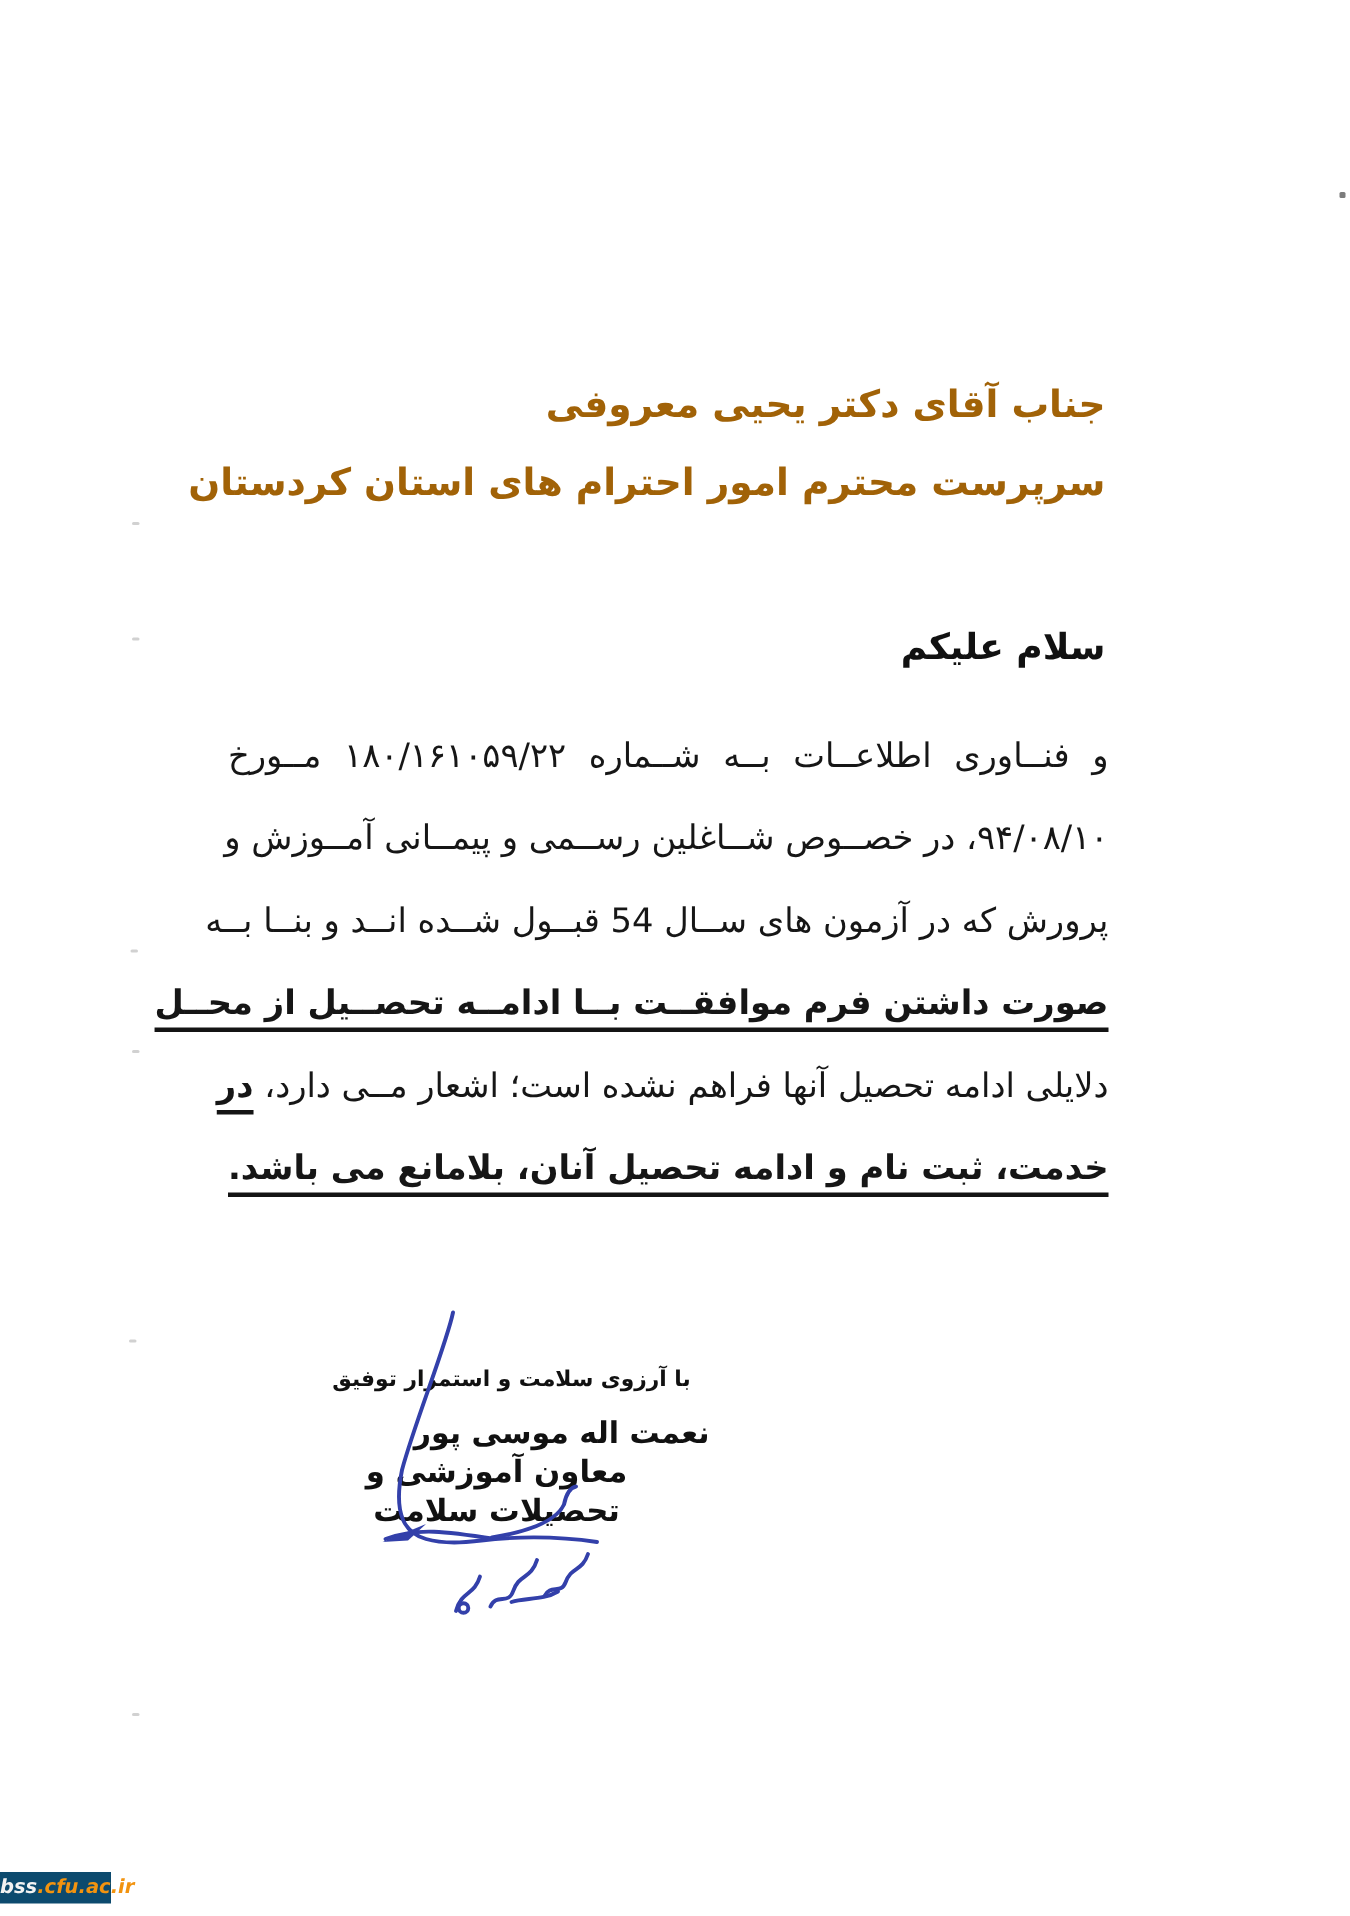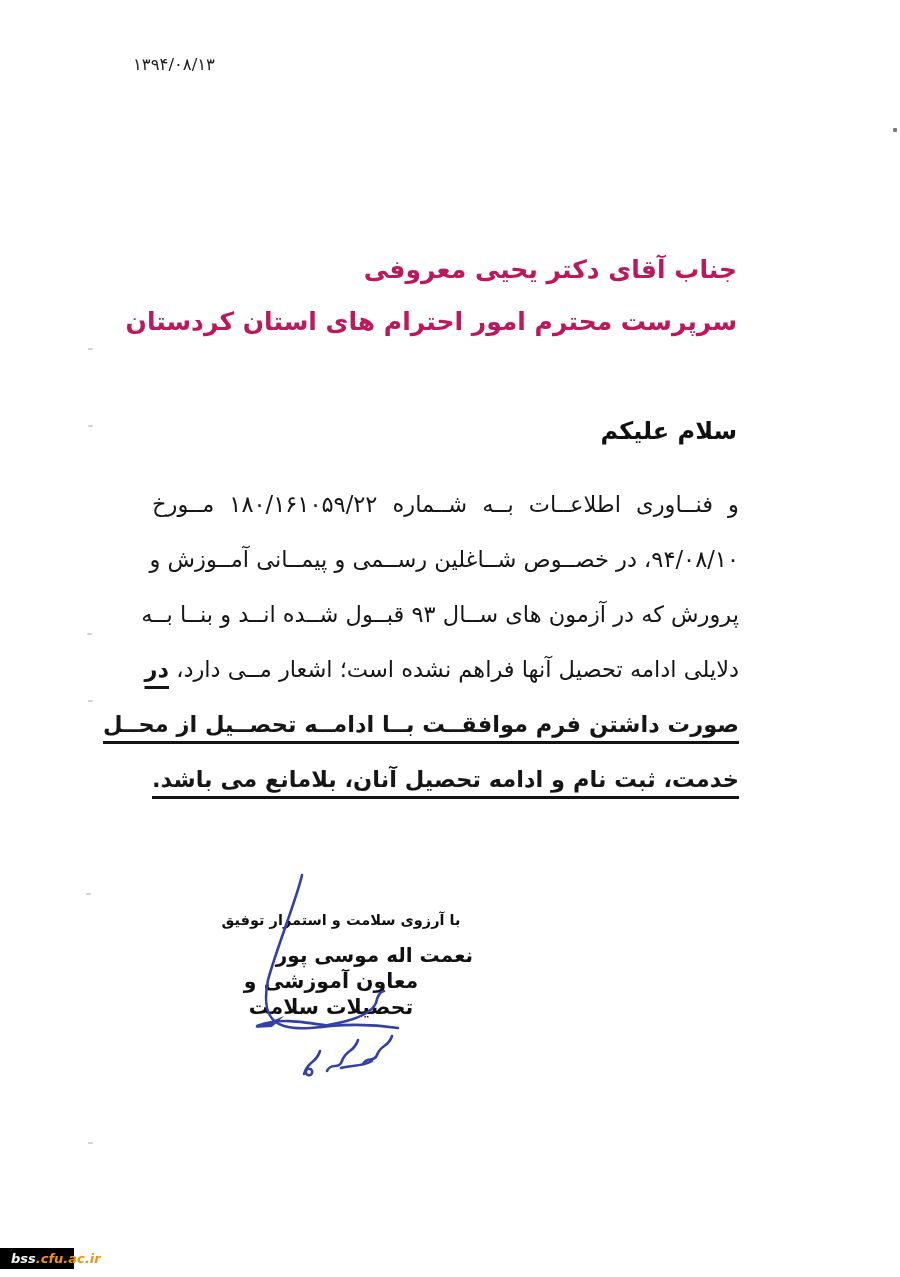--- a/index.html
+++ b/index.html
@@ -15,21 +15,21 @@
   .meta{
     position:absolute;top:50px;left:55px;width:160px;
     direction:rtl;text-align:right;
     font-size:16.5px;line-height:29px;color:#222;font-weight:400;
   }
 
   
   .recipient{
     position:absolute;top:244px;right:163px;
     direction:rtl;text-align:right;
-    font-weight:700;font-size:25px;line-height:52px;color:#be185d;
+    font-weight:700;font-size:25px;line-height:52px;color:#a16207;
   }
 
   
   .salutation{
     position:absolute;top:417px;right:163px;
     font-weight:700;font-size:24px;color:#111;
   }
 
   
   .body-text{
@@ -67,55 +67,54 @@
 
   
   .ink{
     position:absolute;left:200px;top:865px;width:300px;height:230px;
     z-index:5;pointer-events:none;
   }
 
   
   .watermark{
     position:absolute;left:0;top:1248px;height:21px;width:74px;
-    background:#000000;
+    background:#0c4a6e;
     display:flex;align-items:center;
-    direction:ltr;padding-left:11px;box-sizing:border-box;
+    direction:ltr;padding-left:0;box-sizing:border-box;
     font-style:italic;font-weight:700;font-size:13px;
     font-family:"DejaVu Sans","Liberation Sans",sans-serif;
     white-space:nowrap;
   }
   .watermark .wm-prefix{color:#f2f2f2;}
   .watermark .wm-suffix{color:#f2930f;}
 
   
   .speck{position:absolute;background:#9a9a9a;opacity:.45;border-radius:1px;}
 </style>
 </head>
 <body>
 
 <div class="page">
 
   <div class="meta">
-    <div>۱۳۹۴/۰۸/۱۳</div>
   </div>
 
   <div class="recipient">
     <div>جناب آقای دکتر یحیی معروفی</div>
     <div>سرپرست محترم امور احترام های استان کردستان</div>
   </div>
 
   <div class="salutation">سلام علیکم</div>
 
   <div class="body-text">
     <div class="bline">و فنــاوری اطلاعــات بــه شــماره ۱۸۰/۱۶۱۰۵۹/۲۲ مــورخ</div>
     <div class="bline">۹۴/۰۸/۱۰، در خصــوص شــاغلین رســمی و پیمــانی آمــوزش و</div>
-    <div class="bline">پرورش که در آزمون های ســال ۹۳ قبــول شــده انــد و بنــا بــه</div>
+    <div class="bline">پرورش که در آزمون های ســال 54 قبــول شــده انــد و بنــا بــه</div>
+    <div class="bline bold underl">صورت داشتن فرم موافقــت بــا ادامــه تحصــیل از محــل</div>
     <div class="bline"><span>دلایلی ادامه تحصیل آنها فراهم نشده است؛ اشعار مــی دارد،</span> <span class="emph">در</span></div>
-    <div class="bline bold underl">صورت داشتن فرم موافقــت بــا ادامــه تحصــیل از محــل</div>
     <div class="bline bold underl">خدمت،  ثبت نام و ادامه تحصیل آنان، بلامانع می باشد.</div>
   </div>
 
   <div class="sig">
     <div class="wish">با آرزوی سلامت و استمرار توفیق</div>
     <div class="name">نعمت اله موسی پور</div>
     <div class="role">معاون آموزشی و تحصیلات سلامت</div>
   </div>
 
   <svg class="ink" viewBox="0 0 300 230">

